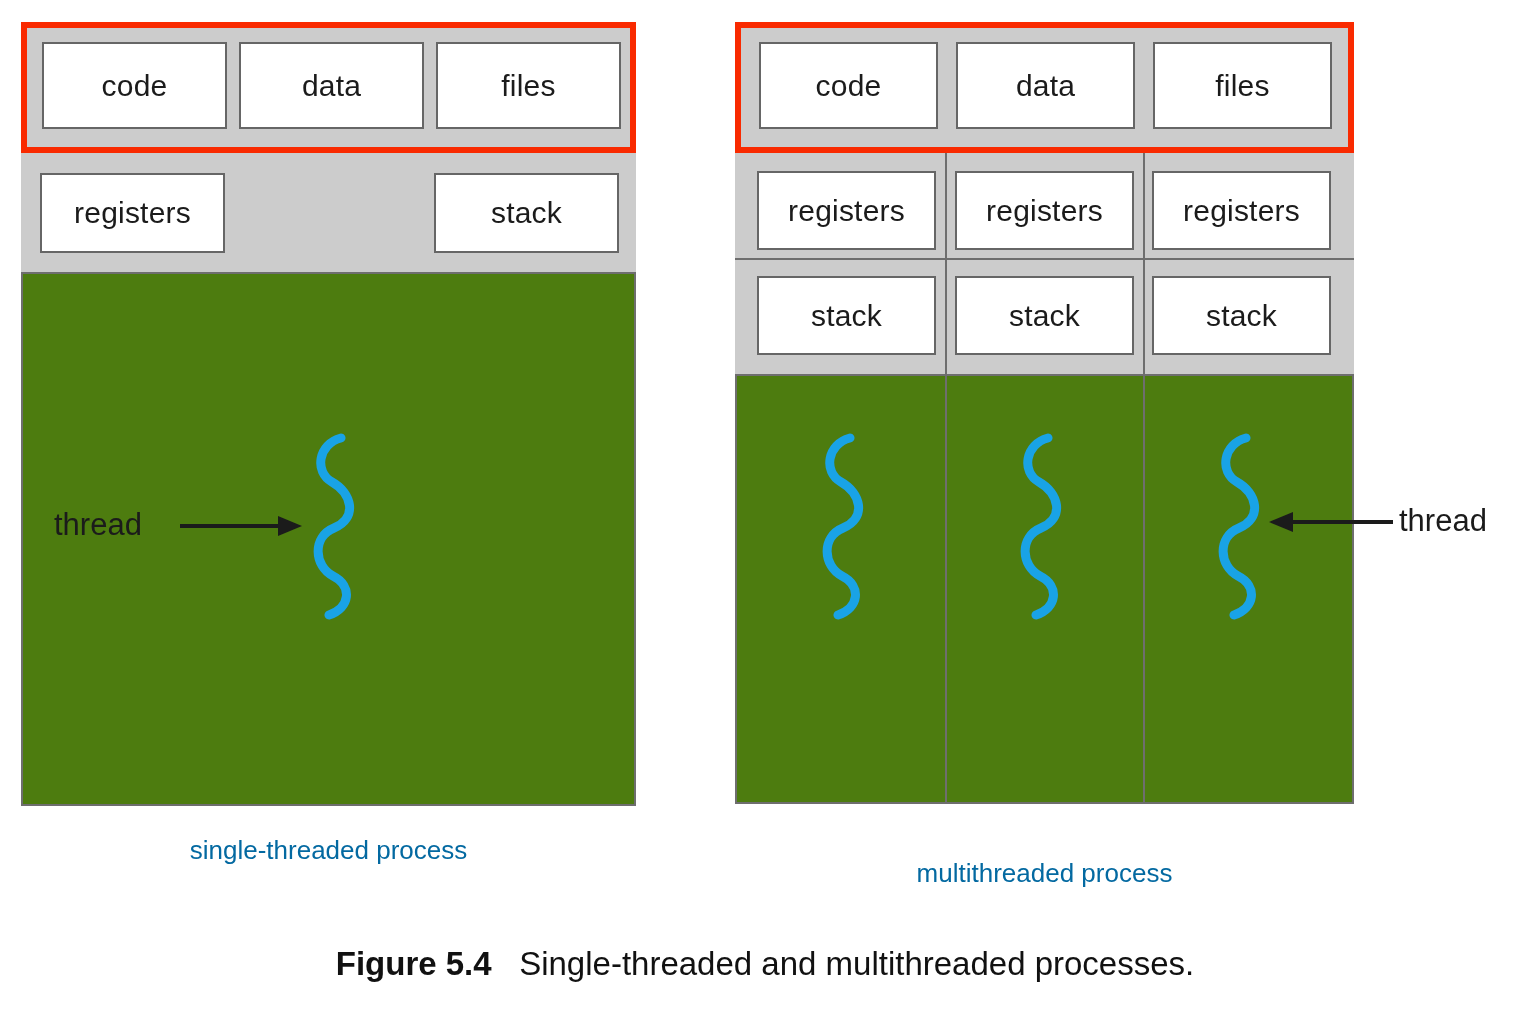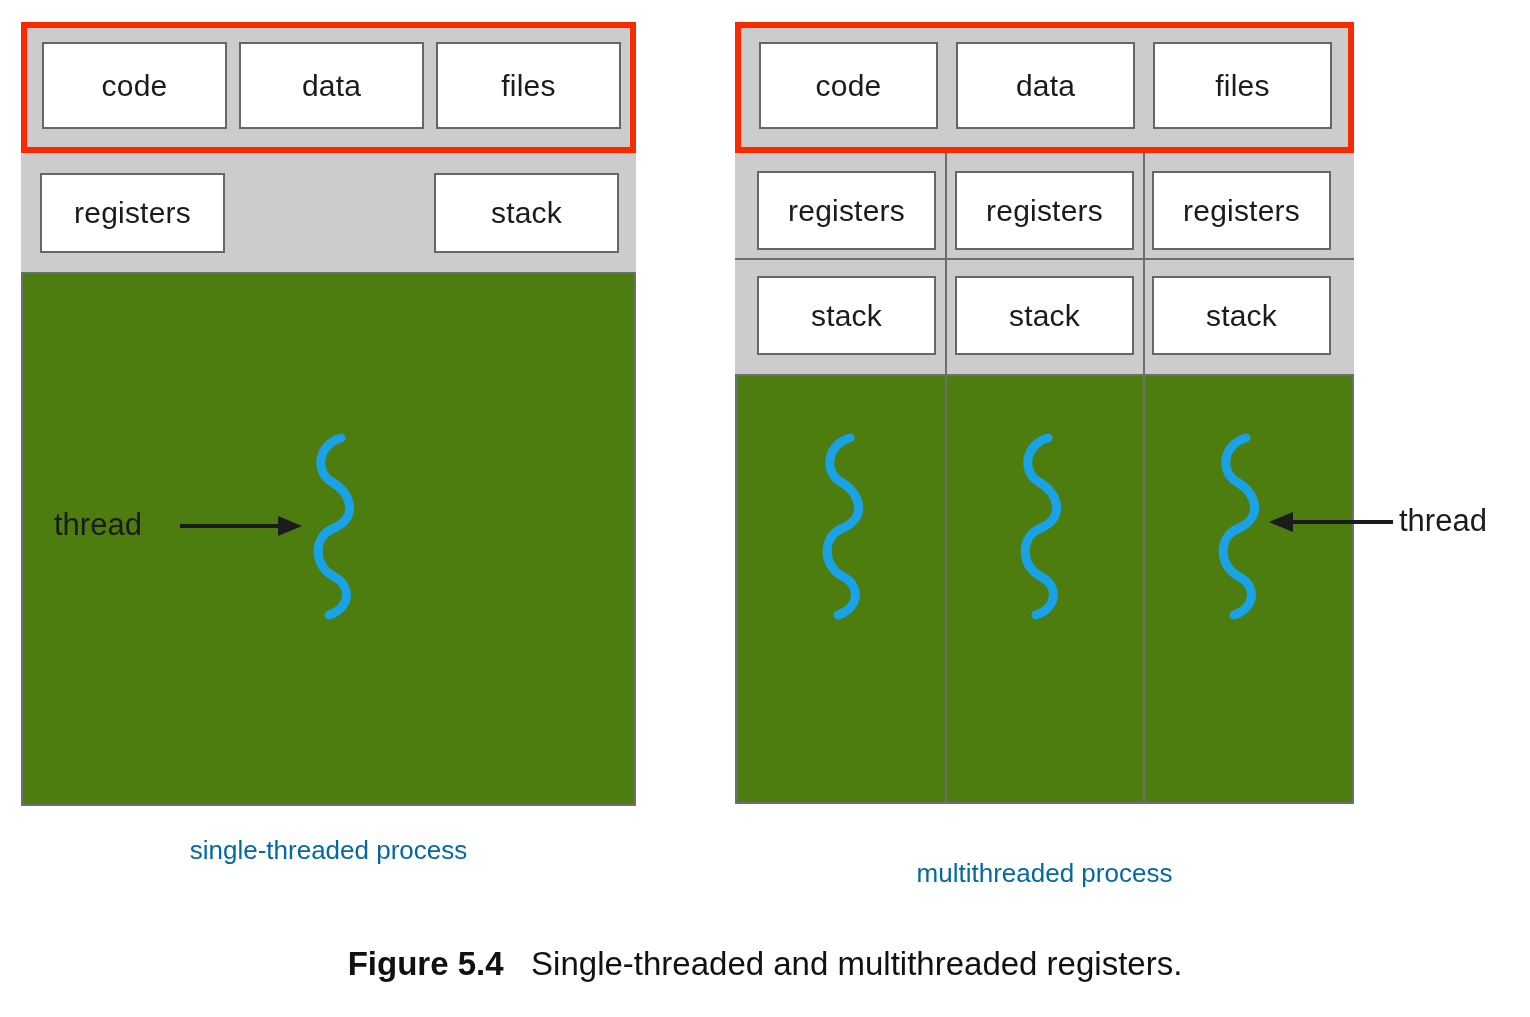--- a/index.html
+++ b/index.html
@@ -185,14 +185,14 @@
 
 <svg class="arrow-svg" style="left:1265px; top:507px;" width="130" height="30" viewBox="0 0 130 30">
   <line x1="24" y1="15" x2="128" y2="15" stroke="#1b1b1b" stroke-width="4"></line>
   <polygon points="28,5 4,15 28,25" fill="#1b1b1b"></polygon>
 </svg>
 <div class="anno-label" style="left:1399px; top:503px;">thread</div>
 
 <div class="panel-caption" style="left:735px; top:858px; width:619px;">multithreaded process</div>
 
 <div class="fig-caption" style="top:945px;">
-  <span class="fig-num">Figure 5.4</span><span>&nbsp;&nbsp;&nbsp;</span><span class="fig-text">Single-threaded and multithreaded registers.</span>
+  <span class="fig-num">Figure 5.4</span><span>&nbsp;&nbsp;&nbsp;</span><span class="fig-text">Single-threaded and multithreaded processes.</span>
 </div>
 
 </body></html>

